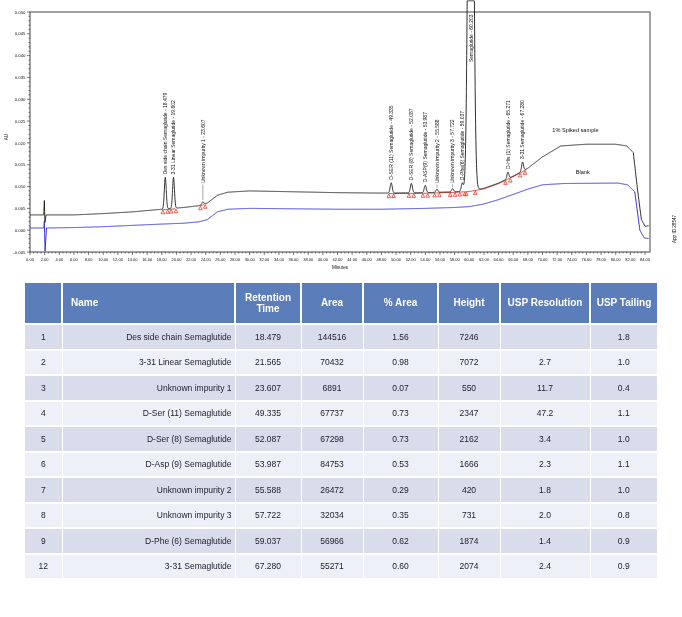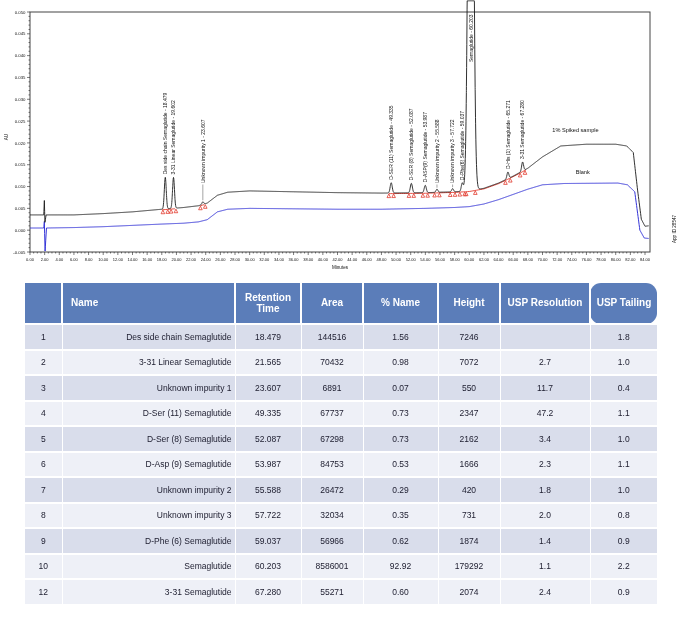--- a/index.html
+++ b/index.html
@@ -7,21 +7,21 @@
   #app{width:682px;height:617px;background:#fff;position:relative;}
   .chart-wrap{width:682px;height:281px;position:relative;background:#fff;}
   .table-wrap{position:absolute;left:25px;top:283px;width:632px;}
   table.results{border-collapse:collapse;width:100%;table-layout:fixed;font-size:8.5px;color:#1c1c2e;}
   table.results th{
     background:#5b7db9;color:#ffffff;font-weight:bold;font-size:10px;
     padding:4px 3px;border-right:2px solid #ffffff;border-bottom:2px solid #ffffff;
     text-align:center;vertical-align:middle;height:32px;line-height:1.15;
   }
   table.results th.name-col{text-align:left;padding-left:8px;}
-  table.results th:last-child{border-right:none;border-radius:11px;}
+  table.results th:last-child{border-right:none;}
   table.results td{
     padding:0 3px;border-right:1px solid #ffffff;border-bottom:2px solid #ffffff;
     text-align:center;height:23.5px;white-space:nowrap;overflow:hidden;
   }
   table.results td.name-col{text-align:right;padding-left:8px;}
   table.results td:last-child{border-right:none;}
   table.results tr.odd td{background:#d9ddeb;}
   table.results tr.even td{background:#eef0f7;}
 </style>
 </head>
@@ -374,21 +374,21 @@
           <col style="width:62px">
           <col style="width:90px">
           <col style="width:67px">
       </colgroup>
       <thead>
         <tr>
           <th></th>
           <th class="name-col">Name</th>
           <th><span></span>Retention<br>Time</th>
           <th>Area</th>
-          <th>% Name</th>
+          <th>% Area</th>
           <th>Height</th>
           <th>USP Resolution</th>
           <th>USP Tailing</th>
         </tr>
       </thead>
       <tbody id="tbody">
           <tr class="odd">
             <td>1</td>
             <td class="name-col">Des side chain Semaglutide</td>
             <td>18.479</td>
@@ -472,30 +472,20 @@
             <td>9</td>
             <td class="name-col">D-Phe (6) Semaglutide</td>
             <td>59.037</td>
             <td>56966</td>
             <td>0.62</td>
             <td>1874</td>
             <td>1.4</td>
             <td>0.9</td>
           </tr>
           <tr class="even">
-            <td>10</td>
-            <td class="name-col">Semaglutide</td>
-            <td>60.203</td>
-            <td>8586001</td>
-            <td>92.92</td>
-            <td>179292</td>
-            <td>1.1</td>
-            <td>2.2</td>
-          </tr>
-          <tr class="even">
             <td>12</td>
             <td class="name-col">3-31 Semaglutide</td>
             <td>67.280</td>
             <td>55271</td>
             <td>0.60</td>
             <td>2074</td>
             <td>2.4</td>
             <td>0.9</td>
           </tr>
         </tbody>

